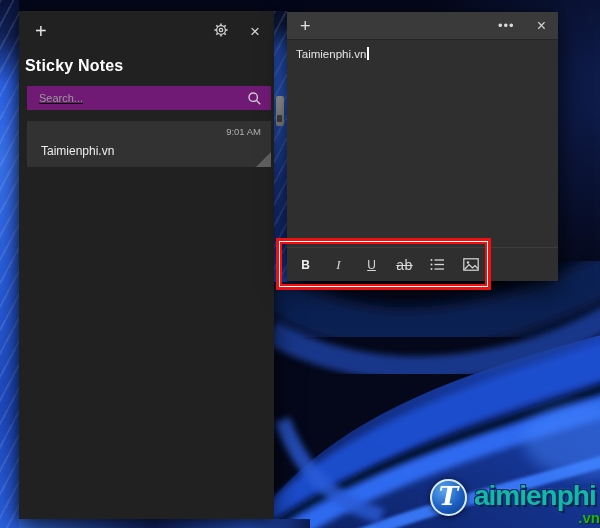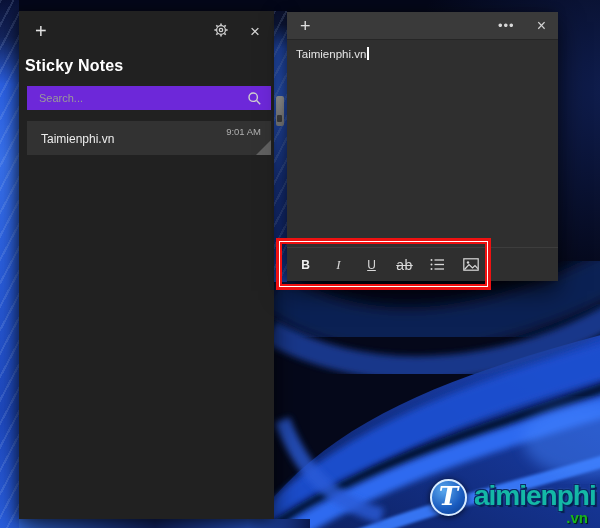--- a/index.html
+++ b/index.html
@@ -38,30 +38,30 @@
 
   
   .list-win { left:19px; top:11px; width:255px; height:508px; }
   .list-header { display:flex; align-items:center; padding:8px 10px 2px 12px; }
   .list-header .plus { font-size:20px; font-weight:300; color:#e2e2e2; }
   .list-header .spacer { flex:1; }
   .list-header .gear { margin-right:14px; }
   .list-header .close { font-size:17px; }
   .list-title { color:#ffffff; font-size:16px; font-weight:700; padding:12px 0 0 6px; letter-spacing:.2px; }
   .search-box {
-    position:relative; margin:11px 3px 0 8px; height:24px; background:#6d28d9;
-    display:flex; align-items:center; padding:0 10px 0 12px;
+    position:relative; margin:11px 3px 0 8px; height:24px; background:#701a75;
+    display:flex; align-items:center; padding:0 10px 0 12px;text-decoration:underline;
   }
   .search-box input {
     flex:1; background:transparent; border:none; outline:none;
     color:#cfcfcf; font-size:11px; font-family:"Liberation Sans",sans-serif;
   }
   .search-box input::placeholder { color:#9a9a9a; }
   .note-card {
-    position:relative; margin:11px 3px 0 8px; height:34px; background:#323232; overflow:hidden;
+    position:relative; margin:11px 3px 0 8px; height:46px; background:#323232; overflow:hidden;
   }
   .note-card .time { position:absolute; top:5px; right:10px; font-size:9.5px; color:#b0b0b0; }
   .note-card .card-title { position:absolute; left:14px; bottom:9px; font-size:12px; color:#ededed; }
   .note-card .fold {
     position:absolute; right:0; bottom:0; width:0; height:0;
     border-left:15px solid transparent; border-bottom:15px solid #606060;
   }
 
   
   .note-win { left:287px; top:12px; width:271px; height:269px; background:#2f2f2f; }
@@ -105,21 +105,21 @@
     border:2px solid #d9ecff; box-shadow:0 1px 6px rgba(0,0,0,.7);
     color:#ffffff; font-family:"DejaVu Serif",serif; font-style:italic; font-weight:700;
     font-size:26px; display:flex; align-items:center; justify-content:center; padding-bottom:3px;
   }
   .logo .name {
     position:absolute; left:52px; top:6px; font-size:28px; font-weight:700; letter-spacing:-1px;
     color:#14b8a6;
     text-shadow:-1px -1px 0 #0a2a66, 1px -1px 0 #0a2a66, -1px 1px 0 #0a2a66, 2px 2px 1px #06204e, 0 0 3px rgba(180,230,255,.5);
   }
   .logo .domain {
-    position:absolute; right:12px; bottom:0; font-size:15px; font-weight:700; color:#18b41c;
+    position:absolute; right:0; bottom:0; font-size:15px; font-weight:700; color:#18b41c;
     text-shadow:1px 1px 1px #03230a;
   }
 </style>
 </head>
 <body>
 
 <div class="stage">
 
   <svg class="wallpaper" width="600" height="528" viewBox="0 0 600 528">
     <defs>

